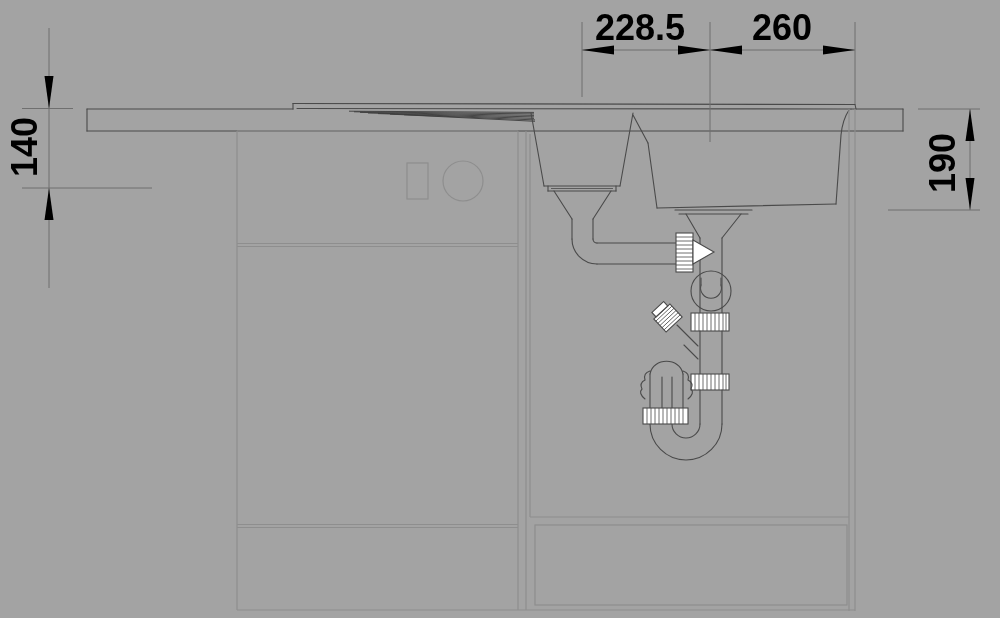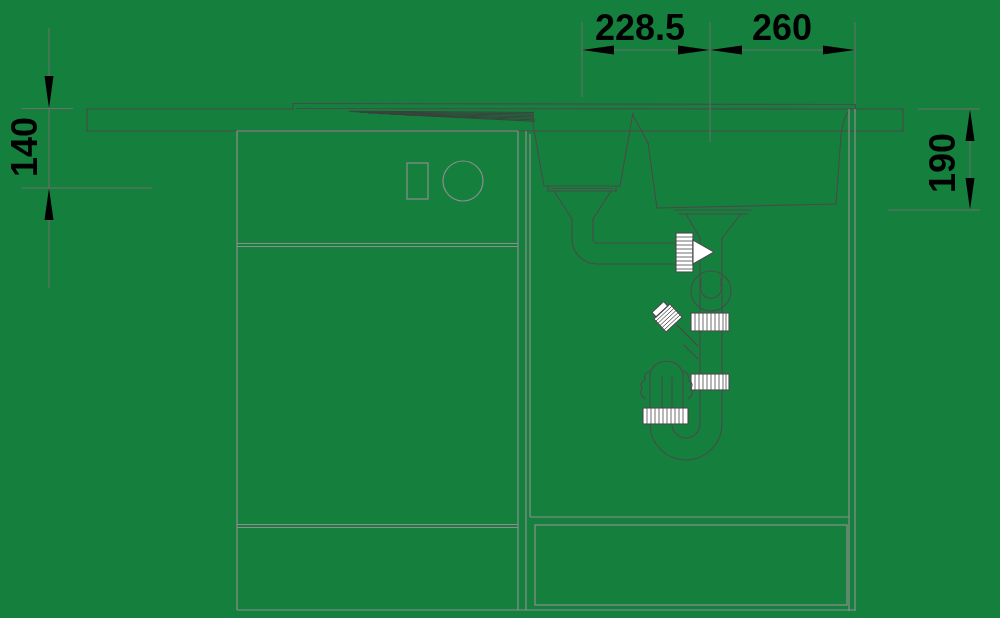--- a/index.html
+++ b/index.html
@@ -1,16 +1,16 @@
 <!DOCTYPE html>
 <html><head>
 <meta charset="utf-8">
 <style>
   html,body{margin:0;padding:0;background:#ffffff;}
-  .stage{position:relative;width:1000px;height:618px;background:#15803d;overflow:hidden;}
+  .stage{position:relative;width:1000px;height:618px;background:#a3a3a3;overflow:hidden;}
   svg{display:block;}
   
   .s{stroke:#4a4a4a;fill:none;stroke-width:1.1;stroke-linecap:round;}
   
   .c{stroke:#8e8e8e;fill:none;stroke-width:1.2;}
   
   .d{stroke:#6f6f6f;fill:none;stroke-width:1;}
   
   .h{stroke:#3c3c3c;fill:none;stroke-width:0.9;}
   

